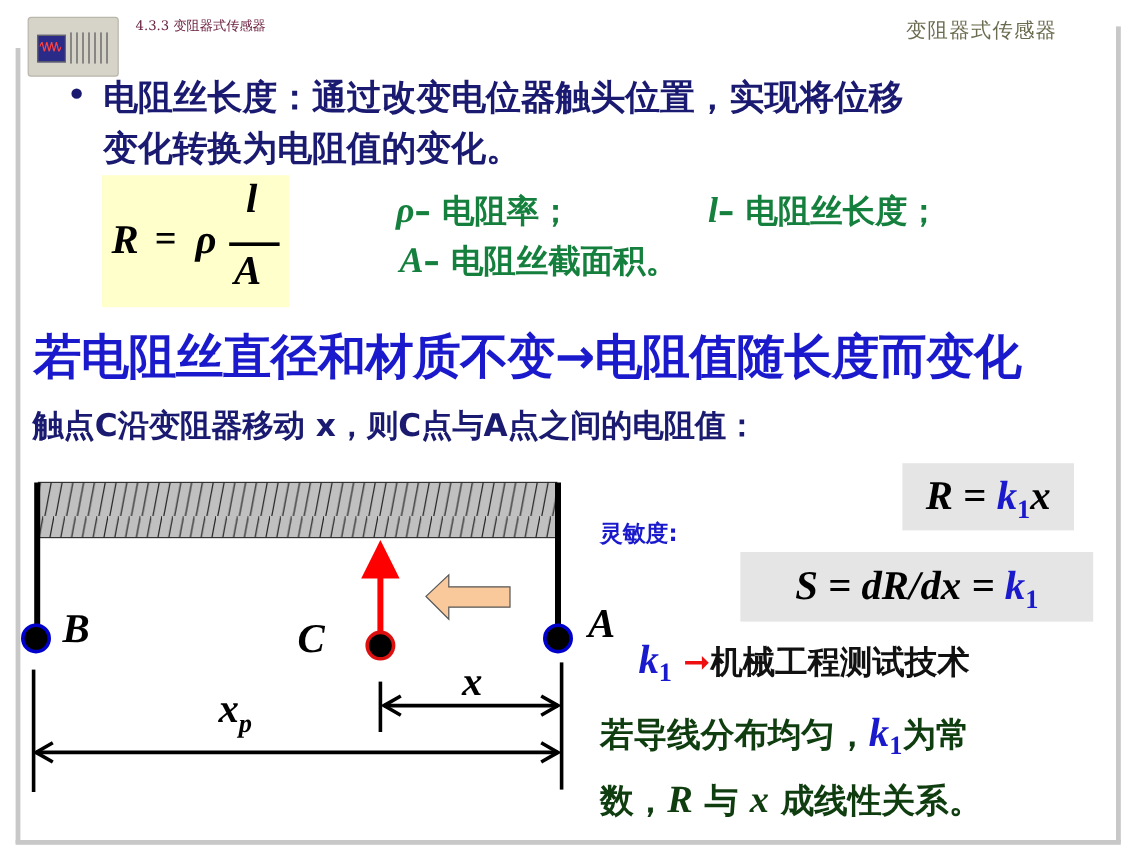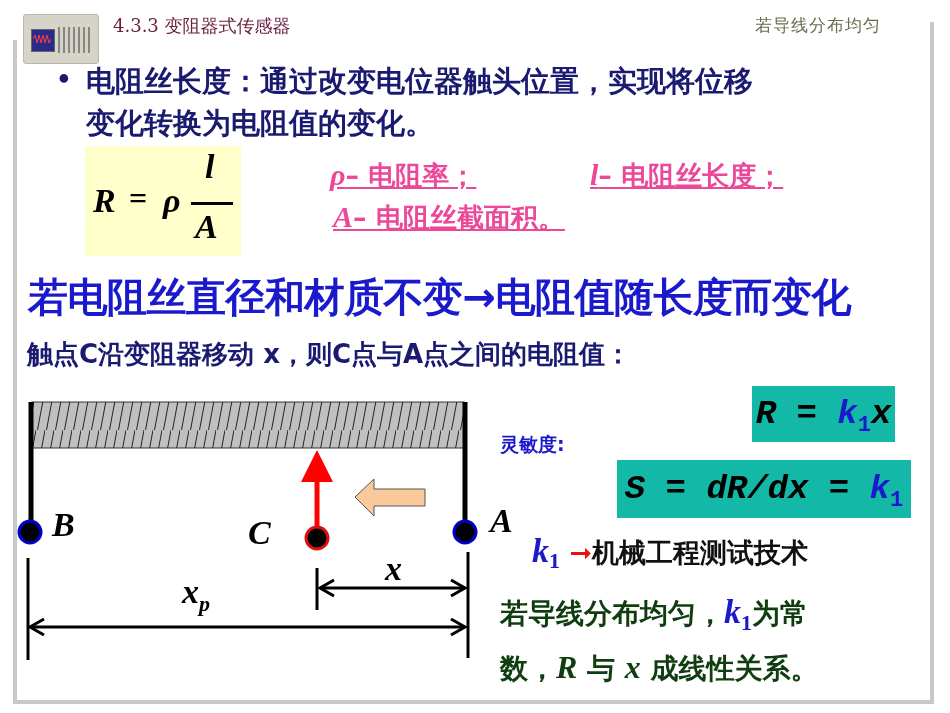--- a/index.html
+++ b/index.html
@@ -8,34 +8,34 @@
   .abs { position:absolute; }
   .frame-left { left:13px; top:40px; width:4px; height:663px; background:#c8c8c8; }
   .frame-right { left:930px; top:22px; width:4px; height:680px; background:#c8c8c8; }
   .frame-bottom { left:13px; top:700px; width:921px; height:4px; background:#c8c8c8; }
   .logo { left:23px; top:14px; width:74px; height:48px; background:#d6d3c8; border:1px solid #b9b6aa; border-radius:3px; }
   .logo .scr { position:absolute; left:7px; top:14px; width:22px; height:21px; background:#2a2a88; border:1px solid #666; }
   .logo .wave { position:absolute; left:9px; top:20px; width:18px; height:8px; }
   .logo .dots { position:absolute; left:34px; top:12px; width:34px; height:26px;
     background:repeating-linear-gradient(90deg,#666 0 2px,transparent 2px 5px),
                repeating-linear-gradient(0deg,#d6d3c8 0 2px,transparent 2px 5px); opacity:.7; }
-  .hdr-left { left:113px; top:14px; font-size:18px; color:#6b2040; }
+  .hdr-left { left:113px; top:14px; font-size:11px; color:#6b2040; }
   .hdr-right { left:755px; top:14px; font-size:17px; color:#6b6b50; letter-spacing:1px; }
   .bullet-text { color:#1a1a70; font-weight:bold; font-size:29px; line-height:42px;
                  font-family:"DejaVu Sans", "Liberation Sans", sans-serif; }
   .bullet-dot { left:55px; top:62px; font-size:30px; color:#1a1a70; }
   .formula-box { left:85px; top:146px; width:156px; height:110px; background:#ffffcc; }
   .math { font-family:"Liberation Serif", "DejaVu Serif", serif; font-weight:bold; font-style:italic; }
-  .defs { color:#ec4899; font-weight:bold; font-size:27px;
-          font-family:"DejaVu Sans", "Liberation Sans", sans-serif;text-decoration:underline; }
+  .defs { color:#15803d; font-weight:bold; font-size:27px;
+          font-family:"DejaVu Sans", "Liberation Sans", sans-serif; }
   .blue-head { left:28px; top:270px; font-size:40px; color:#1a1acc; font-weight:bold;
                font-family:"DejaVu Sans", "Liberation Sans", sans-serif; letter-spacing:-0.5px; }
   .sub-head { left:27px; top:337px; font-size:26px; color:#1a1a70; font-weight:bold;
               font-family:"DejaVu Sans", "Liberation Sans", sans-serif; }
-  .yel { background:#14b8a6;font-family:Liberation Mono, monospace; }
+  .yel { background:#e5e5e5; }
   .sens { left:500px; top:432px; font-size:19px; color:#1a1acc; font-weight:bold;
           font-family:"DejaVu Sans", "Liberation Sans", sans-serif; }
   .k1-line { left:532px; top:532px; font-size:27px; font-weight:bold; color:#111;
              font-family:"DejaVu Sans", "Liberation Sans", sans-serif; }
   .green { left:500px; top:590px; font-size:28px; line-height:44px; font-weight:bold; color:#0f3d0f;
            font-family:"DejaVu Sans", "Liberation Sans", sans-serif; width:420px; }
   .k-blue { color:#1a1acc; }
 </style>
 </head>
 <body>
@@ -45,21 +45,21 @@
 <div class="abs frame-bottom"></div>
 
 <div class="abs logo">
   <div class="scr"></div>
   <svg class="wave" viewBox="0 0 18 8">
       <polyline points="0,4 2,0 4,8 6,0 8,8 10,0 12,8 14,0 16,8 18,4" fill="none" stroke="#ff4040" stroke-width="1"></polyline>
     </svg>
   <div class="dots"></div>
 </div>
 <div class="abs hdr-left">4.3.3 变阻器式传感器</div>
-<div class="abs hdr-right">若导线分布均匀</div>
+<div class="abs hdr-right">变阻器式传感器</div>
 
 <div class="abs bullet-dot">•</div>
 <div class="abs bullet-text" style="left:86px; top:60px;">电阻丝长度：通过改变电位器触头位置，实现将位移</div>
 <div class="abs bullet-text" style="left:86px; top:102px;">变化转换为电阻值的变化。</div>
 
 <div class="abs formula-box">
   <span class="abs math" style="left:8px; top:36px; font-size:34px; font-style:italic;">R</span>
   <span class="abs math" style="left:44px; top:34px; font-size:32px; font-style:normal;">=</span>
   <span class="abs math" style="left:78px; top:36px; font-size:34px;">ρ</span>
   <span class="abs math" style="left:120px; top:2px; font-size:34px;">l</span>

